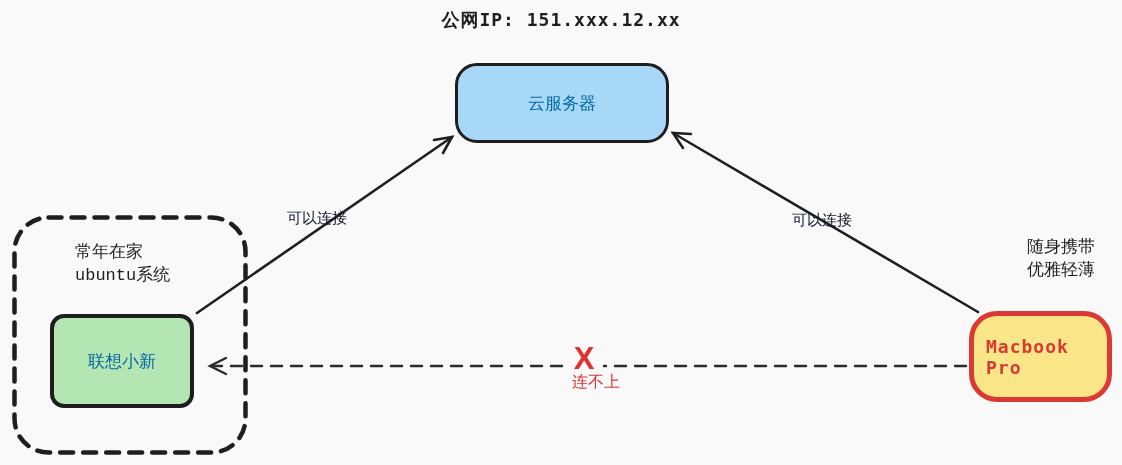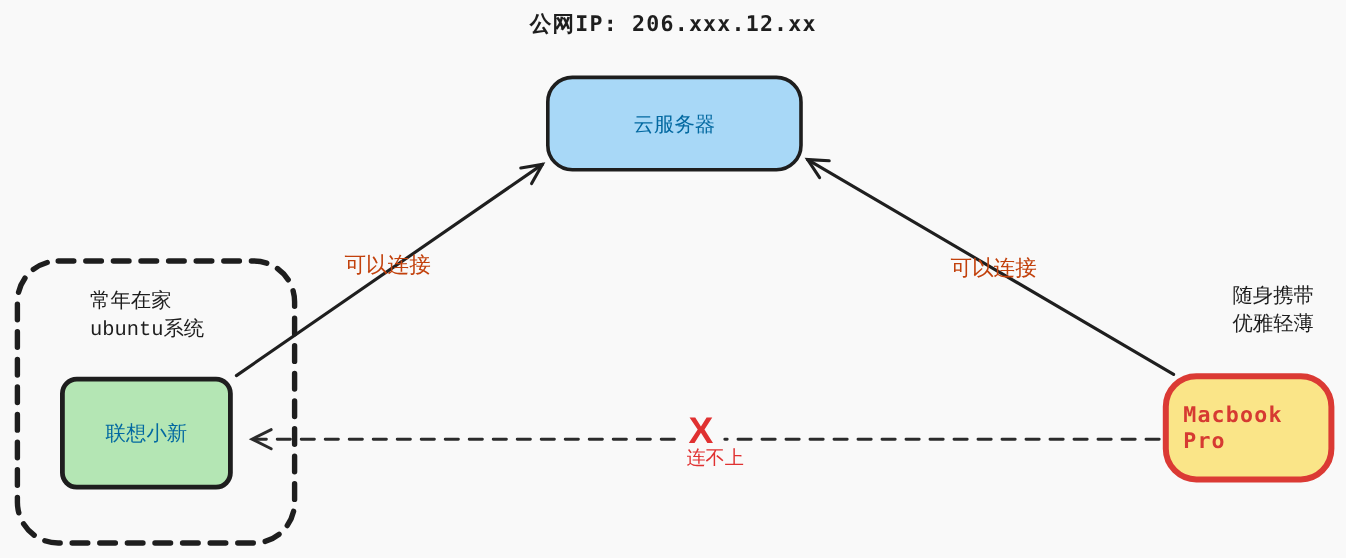--- a/index.html
+++ b/index.html
@@ -75,22 +75,22 @@
     text-align: left;
     font-family: Liberation Mono, monospace;
   }
   .macbook-note {
     left: 960px; top: 235px;
     width: 135px;
     text-align: right;
   }
 
   .connect-label {
-    color: #c2410c;
-    font-size: 18px;
+    color: #0f172a;
+    font-size: 15px;
   }
   .connect-label.left  { left: 287px; top: 209px; }
   .connect-label.right { left: 792px; top: 211px; }
 
   .fail-mark {
     left: 558px; top: 341px;
     width: 52px;
     text-align: center;
     color: #e03131;
     font-size: 31px;
@@ -138,21 +138,21 @@
       <polyline points="691,134 673,133 683,148"></polyline>
     </g>
 
     <g stroke="#2b2b2b" stroke-width="2.4" fill="none" stroke-linecap="round">
       <line x1="966" y1="366" x2="604" y2="366" stroke-dasharray="11 9"></line>
       <line x1="562" y1="366" x2="212" y2="366" stroke-dasharray="11 9"></line>
       <polyline points="226,358 210,366 226,374"></polyline>
     </g>
   </svg>
 
-  <div class="abs diagram-title">公网IP: 206.xxx.12.xx</div>
+  <div class="abs diagram-title">公网IP: 151.xxx.12.xx</div>
 
   <div class="abs node cloud-node">
     <span>云服务器</span>
   </div>
 
   <div class="abs note home-note">
     <div>常年在家</div>
     <div>ubuntu系统</div>
   </div>
 

